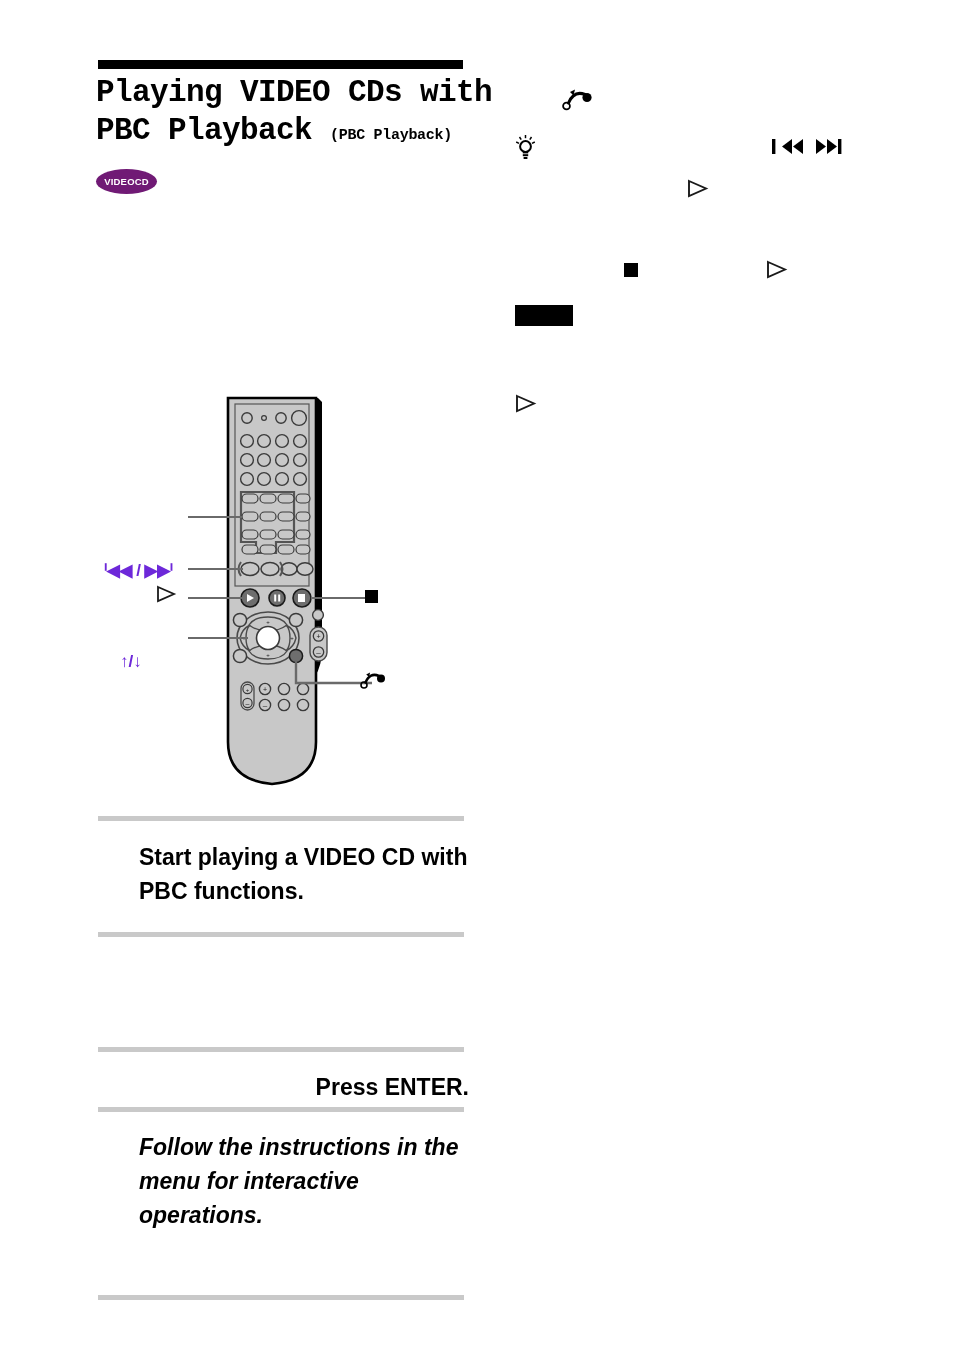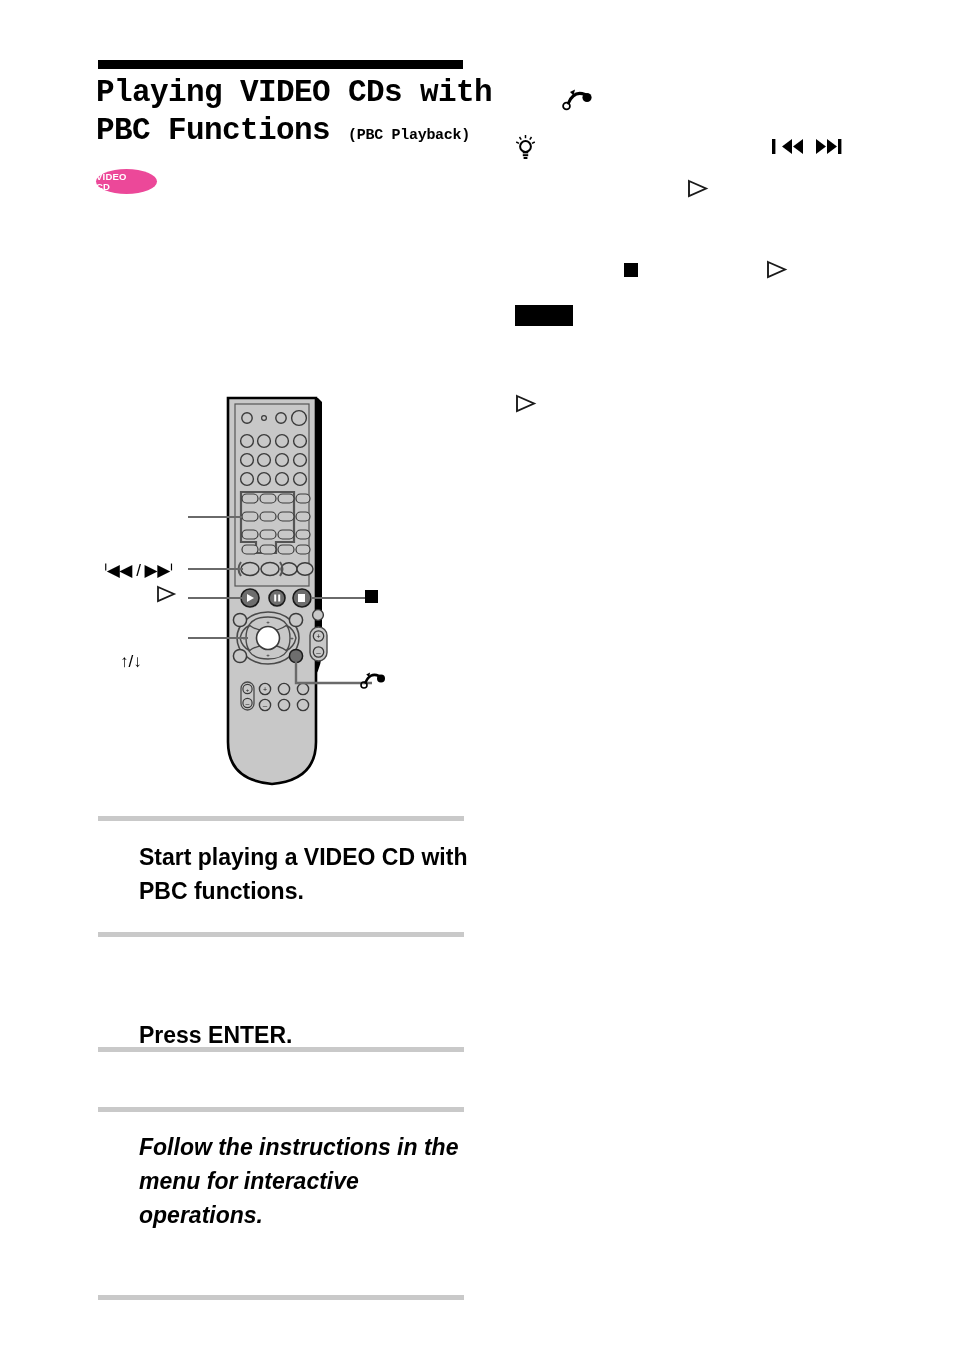--- a/index.html
+++ b/index.html
@@ -46,25 +46,25 @@
   }
 
   
   .disc-badge {
     position: absolute;
     left: 96px;
     top: 169px;
     width: 61px;
     height: 25px;
     border-radius: 50%;
-    background: #ec4899;
+    background: #701a75;
     color: #fff;
     display: flex;
-    flex-direction: column;
-    align-items: flex-start;
+    flex-direction: row;
+    align-items: center;
     justify-content: center;
     line-height: 0.95;
   }
   .disc-badge span {
     font-size: 9.5px;
     font-weight: bold;
     letter-spacing: 0.2px;
   }
 
   
@@ -73,22 +73,22 @@
     left: 100px;
     top: 390px;
     width: 330px;
     height: 420px;
   }
 
   
   .callout-label {
     position: absolute;
     font-size: 15px;
-    font-weight: normal;
-    color: #000000;
+    font-weight: bold;
+    color: #6d28d9;
     white-space: nowrap;
   }
   .callout-skip   { left: 104px; top: 560px; font-size: 17px; letter-spacing: -0.5px;}
   .callout-play   { left: 155px; top: 585px; font-size: 17px; }
   .callout-updown { left: 120px; top: 652px; font-size: 17px; }
   .callout-stop   { left: 364px; top: 589px; font-size: 16px; }
   .callout-return { left: 360px; top: 670px; font-size: 16px; }
 
   
   .step-sep {
@@ -124,21 +124,21 @@
 </head>
 <body>
 
 <div id="page">
 
   <div class="title-rule"></div>
 
   <div class="page-title">
     <div>Playing VIDEO CDs with</div>
     <div>
-      <span>PBC Functions</span>
+      <span>PBC Playback</span>
       <span class="sub">(PBC Playback)</span>
     </div>
   </div>
 
   <div class="disc-badge">
     <span>VIDEO</span>
     <span>CD</span>
   </div>
 
   <svg id="remote-figure" viewBox="0 0 330 420">
@@ -291,21 +291,21 @@
       <circle cx="21" cy="8.5" r="4" fill="#000"></circle>
     </svg>
   </div>
 
   <div class="step-sep" style="top:816px;"></div>
   <div class="step-text" style="top:840px;">Start playing a VIDEO CD with PBC functions.</div>
 
   <div class="step-sep" style="top:932px;"></div>
 
   <div class="step-sep" style="top:1047px;"></div>
-  <div class="step-text" style="top:1018px;">Press ENTER.</div>
+  <div class="step-text" style="top:1070px;text-align:right;">Press ENTER.</div>
 
   <div class="step-sep" style="top:1107px;"></div>
   <div class="step-text" style="top:1130px;font-style:italic;">Follow the instructions in the menu for interactive operations.</div>
 
   <div class="step-sep" style="top:1295px;"></div>
 
   <div class="sym" style="left:562px; top:88px;">
     <svg width="34" height="24" viewBox="0 0 34 24">
       <circle cx="4.5" cy="18" r="3.4" fill="none" stroke="#000" stroke-width="1.8"></circle>
       <path d="M6.5 15 Q12 2 23 6.5" fill="none" stroke="#000" stroke-width="3" stroke-linecap="round"></path>

